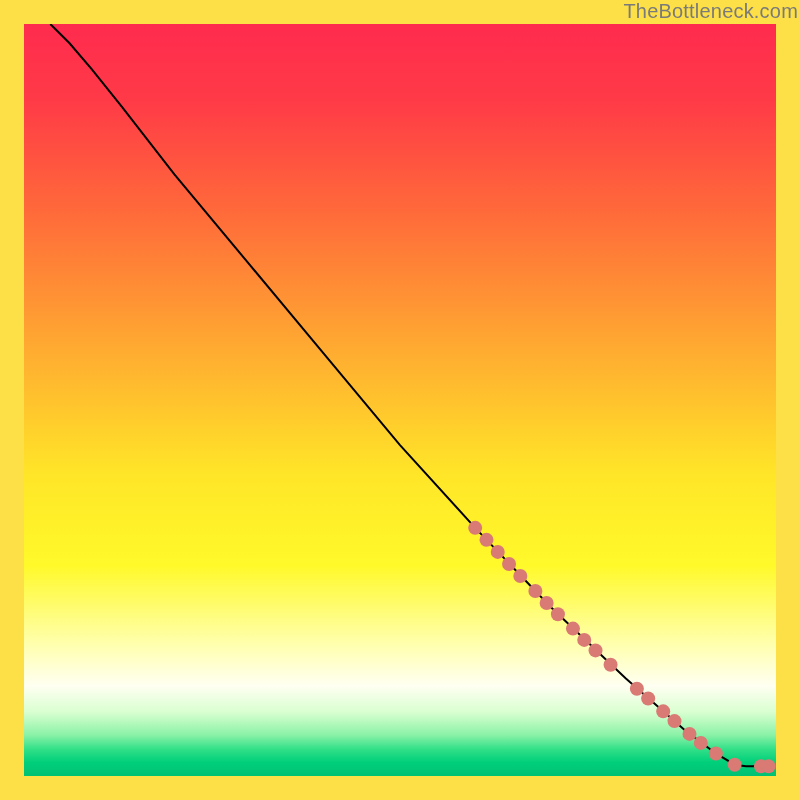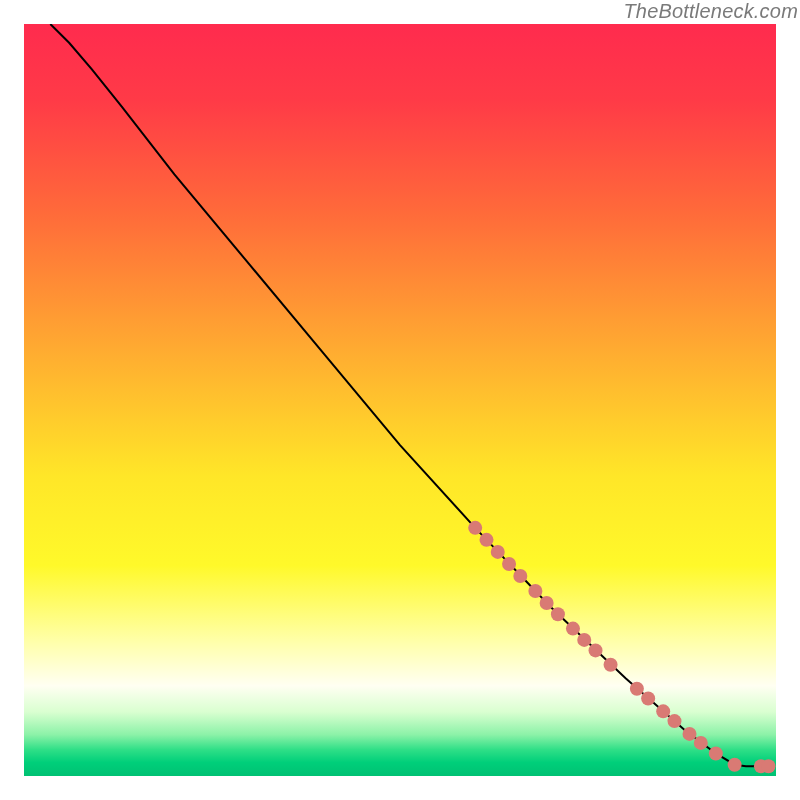--- a/index.html
+++ b/index.html
@@ -7,22 +7,21 @@
     padding: 0;
     width: 800px;
     height: 800px;
     background: #000;
     overflow: hidden;
   }
   .chart-wrap {
     position: relative;
     width: 800px;
     height: 800px;
-    background: #ffffff;
-    font-style: italic;
+    background: #fde047;
   }
   .plot-area {
     position: absolute;
     left: 24px;
     top: 24px;
     width: 752px;
     height: 752px;
     overflow: hidden;
   }
   .watermark {

